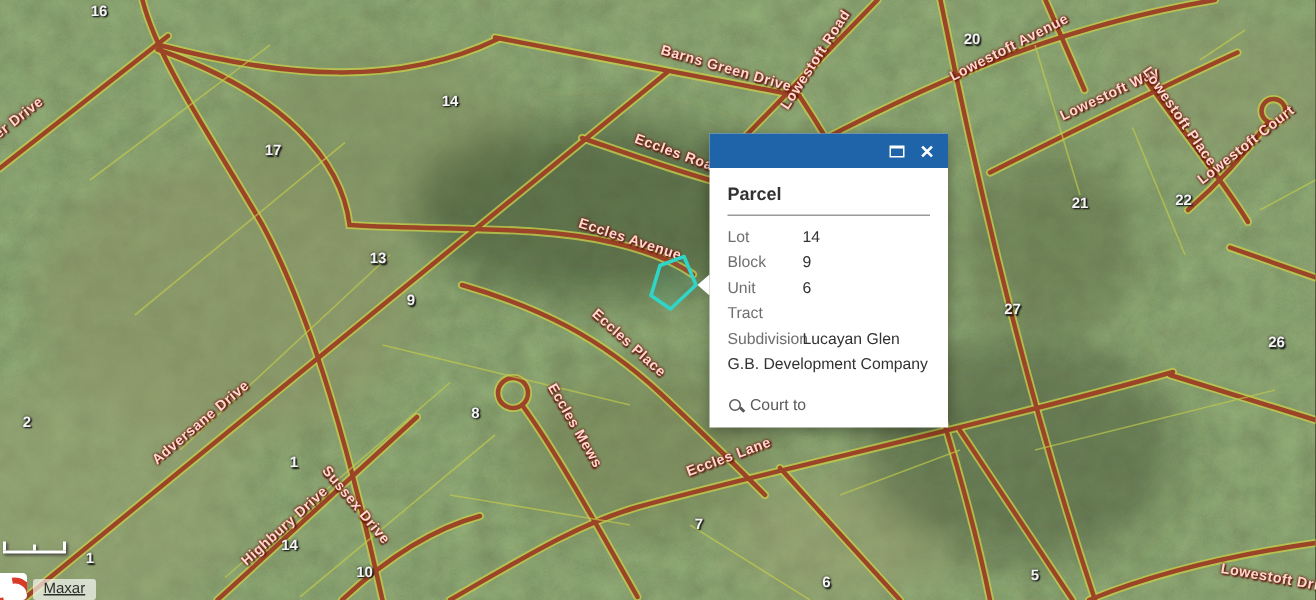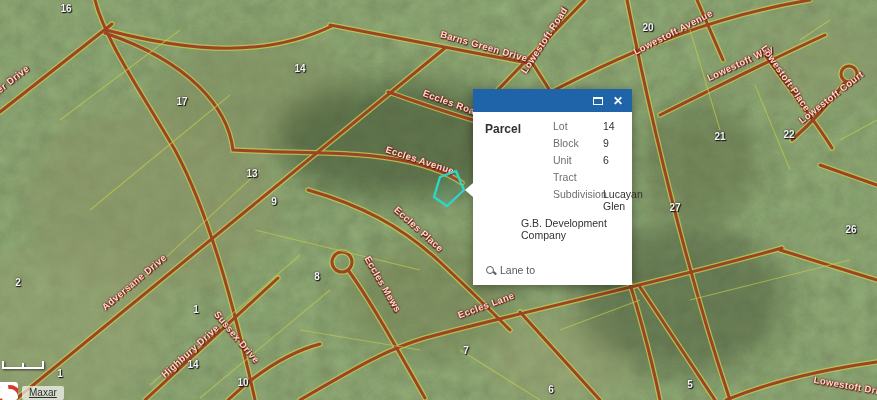--- a/index.html
+++ b/index.html
@@ -26,25 +26,25 @@
   
   .popup{position:absolute;left:473px;top:89px;width:159px;height:196px;background:#fff;z-index:10;
     box-shadow:0 2px 10px rgba(0,0,0,.4);display:flex;flex-direction:column;}
   .popup-arrow{position:absolute;left:-8px;top:94px;width:0;height:0;
     border-top:7px solid transparent;border-bottom:7px solid transparent;border-right:8px solid #fff;}
   .popup-header{height:23px;background:#1f63a8;display:flex;align-items:center;justify-content:flex-end;
     gap:10px;padding:0 9px;flex:0 0 auto;}
   .win-btn{cursor:pointer;display:flex;align-items:center;justify-content:center;height:14px;}
   .maximize-glyph{width:10px;height:8px;border:1px solid #fff;border-top:2px solid #fff;display:block;}
   .close-glyph{color:#fff;font-size:12px;font-weight:bold;line-height:10px;}
-  .popup-body{padding:8px 12px 6px 12px;flex:1 1 auto;display:flex;flex-direction:row;}
+  .popup-body{padding:8px 12px 6px 12px;flex:1 1 auto;display:flex;flex-direction:column;}
   .popup-title{font-size:12px;font-weight:bold;color:#323232;margin:2px 0 7px 0;}
   .popup-divider{height:1px;background:#9a9a9a;margin-bottom:8px;}
   .field-row{display:flex;margin-bottom:5px;min-height:12px;}
-  .field-label{width:50px;flex:0 0 auto;font-size:10.5px;color:#6e6e6e;margin-left:32px;}
+  .field-label{width:50px;flex:0 0 auto;font-size:10.5px;color:#6e6e6e;}
   .field-value{flex:1 1 auto;font-size:10.5px;color:#323232;line-height:12px;}
   .popup-footer{padding:0 12px 9px 12px;flex:0 0 auto;display:flex;align-items:center;gap:4px;cursor:pointer;}
   .zoomto-label{font-size:10.5px;color:#595959;}
   .magnifier{position:relative;width:11px;height:11px;display:inline-block;}
   .magnifier::before{content:"";position:absolute;left:1px;top:1px;width:6px;height:6px;border:1.4px solid #595959;border-radius:50%;}
   .magnifier::after{content:"";position:absolute;left:7.5px;top:7.5px;width:3.5px;height:1.6px;background:#595959;transform:rotate(45deg);}
 
   
   .scale-bar{position:absolute;left:2px;top:362px;width:42px;height:7px;z-index:7;
     border-bottom:2px solid #fff;filter:drop-shadow(1px 1px 1px #333);}
@@ -248,21 +248,21 @@
       <span class="field-label">Subdivision</span>
       <span class="field-value">Lucayan Glen</span>
     </div>
           <div class="field-row">
       <span class="field-value">G.B. Development Company</span>
     </div>
         </div>
     </div>
     <div class="popup-footer">
       <span class="magnifier"></span>
-      <span class="zoomto-label">Lane to</span>
+      <span class="zoomto-label">Court to</span>
     </div>
   </div>
 
   <div class="scale-bar">
       <i></i>
       <i></i>
       <i></i>
     </div>
   <div class="attribution">
     <span class="esri-logo"></span>

